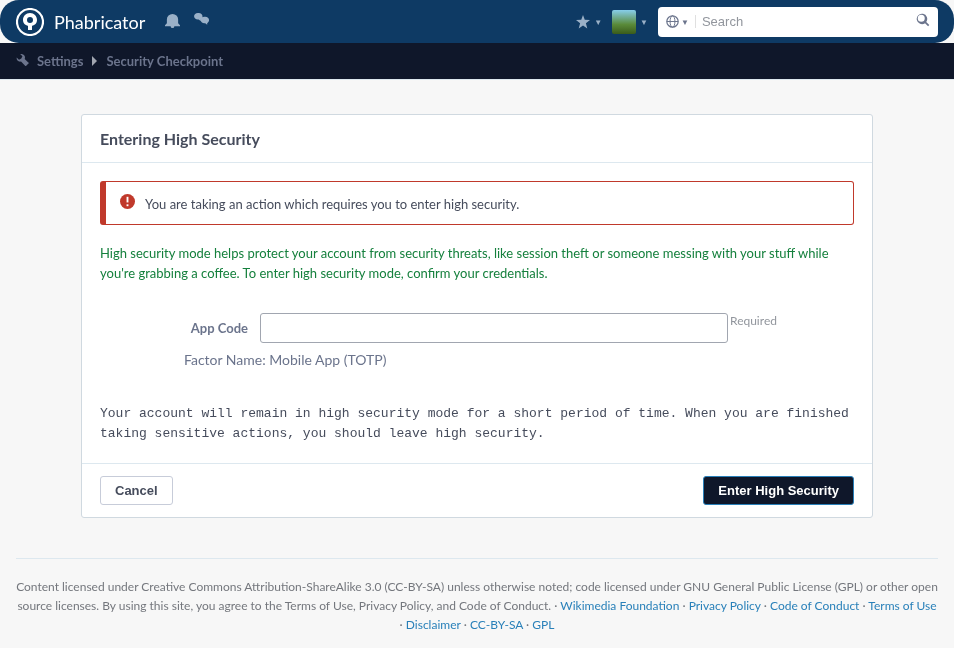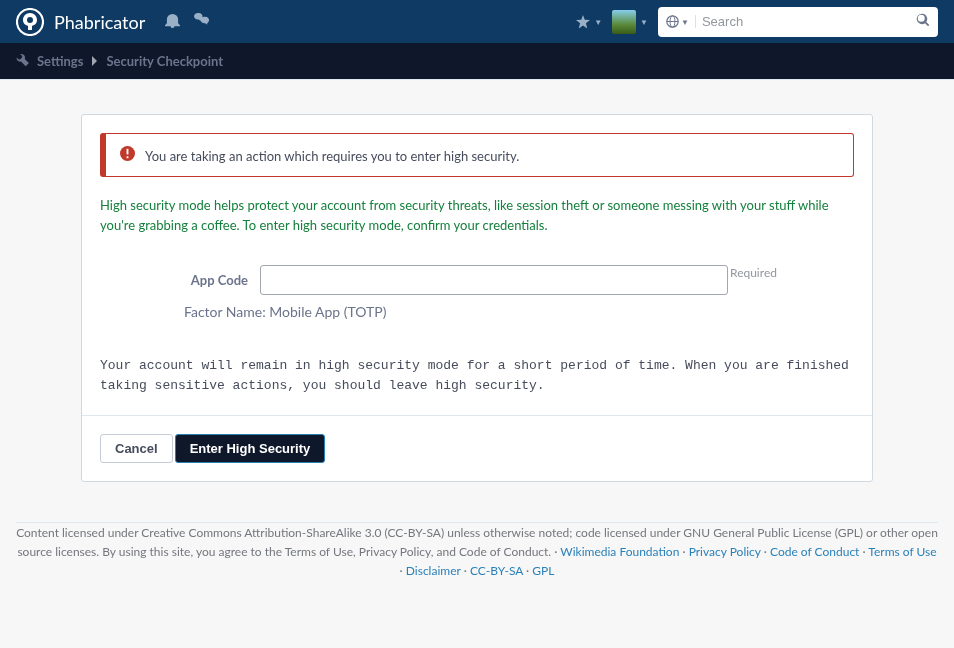--- a/index.html
+++ b/index.html
@@ -10,20 +10,21 @@
       font-size: 13px;
     }
     
     
     .header {
       background: #0e3a64;
       height: 43px;
       display: flex;
       align-items: center;
       padding: 0 16px;
+      border-radius: 19px;
     }
     .logo {
       width: 28px;
       height: 28px;
       margin-right: 10px;
     }
     .app-title {
       color: #fff;
       font-size: 18px;
       font-weight: normal;
@@ -193,23 +194,23 @@
     
     .footer-text {
       color: #464c5c;
       line-height: 1.55;
       font-family: Liberation Mono, monospace;
     }
     
     
     .card-footer {
       border-top: 1px solid #dde8ef;
-      padding: 18px 18px;
-      display: flex;
-      justify-content: flex-start;
+      padding: 12px 18px;
+      display: flex;
+      justify-content: space-between;
       gap: 2px;
     }
     .btn {
       padding: 6px 14px;
       border-radius: 3px;
       font-size: 13px;
       font-weight: bold;
       cursor: pointer;
       border: 1px solid transparent;
     }
@@ -221,20 +222,21 @@
     .btn-primary {
       background: #0f172a;
       border-color: #2980b9;
       color: #fff;
     }
     
     
     .page-footer {
       border-top: 1px solid #dde8ef;
       margin: 40px 16px 20px;
+      padding-top: 18px;
       text-align: center;
       color: #74777d;
       font-size: 12px;
       line-height: 1.6;
     }
     .page-footer a {
       color: #2980b9;
       text-decoration: none;
     }
     .sep { color: #74777d; }
@@ -307,20 +309,23 @@
   <span class="chevron-right">
     <svg width="7" height="10" viewBox="0 0 7 10" fill="currentColor">
         <path d="M1 0l5 5-5 5V0z"></path>
       </svg>
   </span>
   <span>Security Checkpoint</span>
 </div>
 
 <div class="main-content">
   <div class="card">
+    <div class="card-header">
+      <div class="card-title">Entering High Security</div>
+    </div>
     <div class="card-body">
       <div class="alert">
         <span class="alert-icon">
           <svg width="15" height="15" viewBox="0 0 16 16" fill="currentColor">
               <circle cx="8" cy="8" r="8"></circle>
               <rect x="7" y="3" width="2" height="6" fill="#fff"></rect>
               <rect x="7" y="11" width="2" height="2" fill="#fff"></rect>
             </svg>
         </span>
         <span class="alert-text">You are taking an action which requires you to enter high security.</span>

